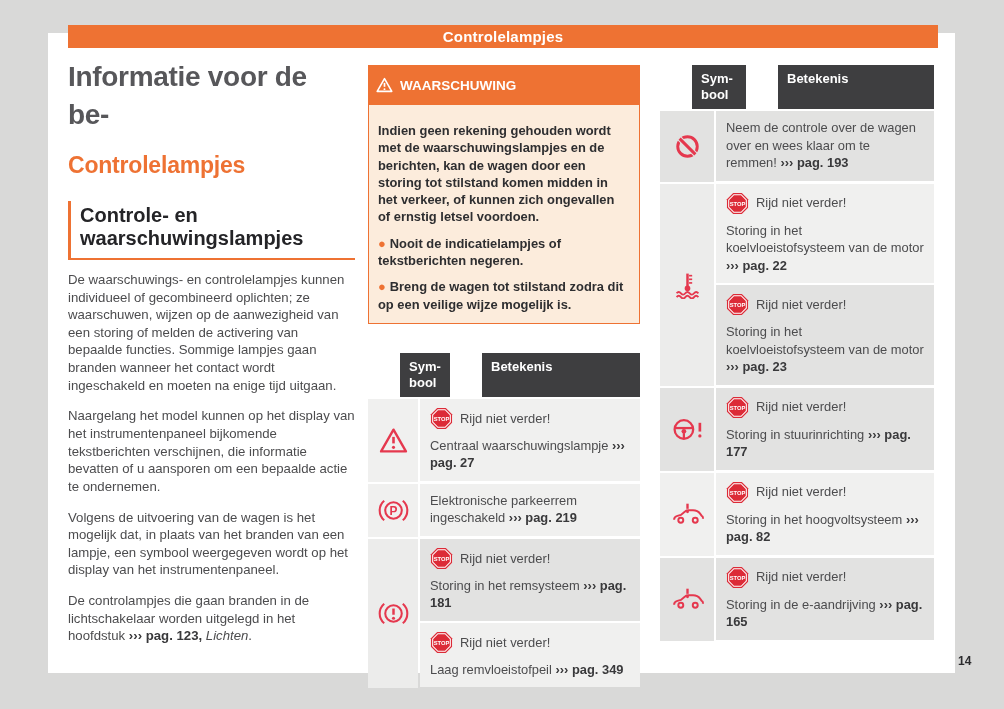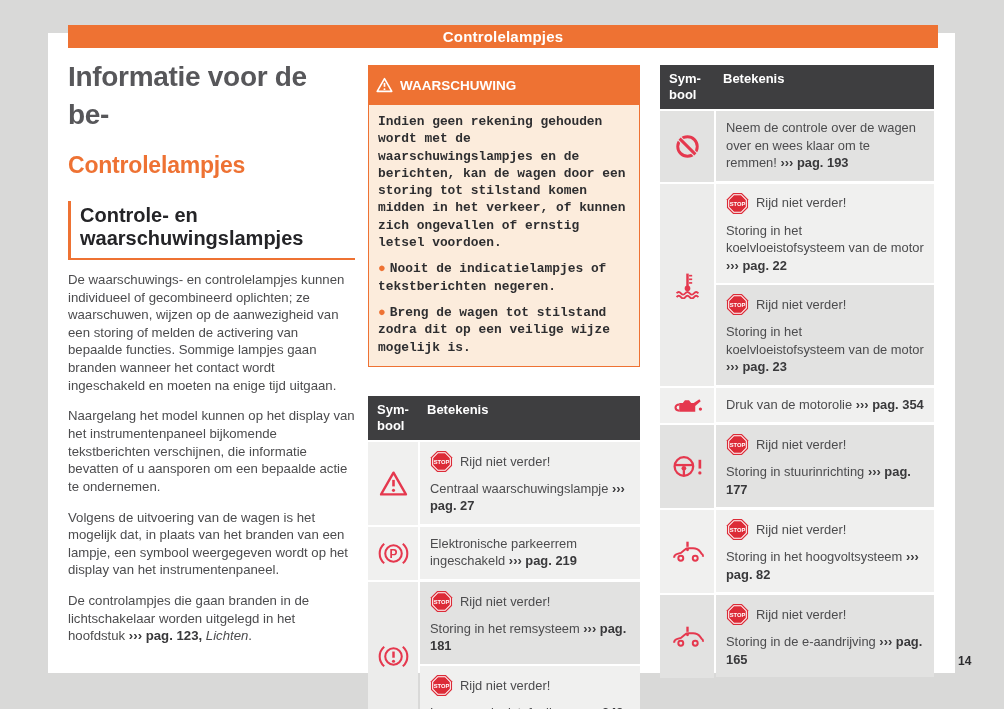--- a/index.html
+++ b/index.html
@@ -49,34 +49,34 @@
   .ital{font-style:italic;}
 
   
   .col-mid{position:absolute;left:368px;top:65px;width:272px;}
   .warnbox{border:1px solid #ee7233;background:#fcecdc;}
   .warnbox-head{
     height:40px;background:#ee7233;color:#fff;
     display:flex;align-items:center;gap:7px;padding:0 8px;
     font-size:13.5px;font-weight:bold;margin:-1px -1px 0 -1px;
   }
-  .warnbox-body{padding:8px 9px 10px 9px;font-family:Liberation Mono, monospace;}
+  .warnbox-body{padding:17px 9px 10px 9px;}
   .warn-p{
     font-size:12.9px;line-height:17.3px;font-weight:bold;color:#2e2e30;
   }
   .warn-bullet{margin-top:9px;}
   .bdot{color:#ee7233;font-weight:bold;margin-right:4px;}
 
   
   .ctable{margin-top:29px;}
   .trow{display:flex;margin-bottom:2px;}
   .trow:last-child{margin-bottom:0;}
   .thead-sym,.thead-val{
     background:#3e3e40;color:#fff;font-size:13px;font-weight:bold;
-    padding:6px 9px;line-height:16px;
+    padding:6px 9px;line-height:16px;margin-left:32px;
   }
   .thead-val{flex:1;}
   .tgroup{display:flex;margin-bottom:2px;}
   .sym-cell{
     flex:0 0 auto;margin-right:2px;
     display:flex;align-items:center;justify-content:center;
   }
   .col-mid .sym-cell,.col-mid .thead-sym{width:50px;padding-left:0;padding-right:0;}
   .col-right .sym-cell,.col-right .thead-sym{width:54px;padding-left:0;padding-right:0;}
   .col-mid .thead-sym,.col-right .thead-sym{padding:6px 0 6px 9px;box-sizing:border-box;}
@@ -297,35 +297,20 @@
                 <text x="12" y="14.3" font-size="6" font-weight="bold" fill="#ffffff" text-anchor="middle" font-family="Liberation Sans, sans-serif">STOP</text>
               </svg>
               <span>Rijd niet verder!</span>
             </div>
             <span>Storing in het koelvloeistofsysteem van de motor</span>
             <span class="ref">››› pag. 23</span>
           </div>
         </div>
       </div>
 
-      <div class="tgroup">
-        <div class="sym-cell bg-light">
-          <svg width="31" height="23" viewBox="0 0 30 22">
-            <path d="M7 8.5 h3.5 l2 -2.5 h4 l2 2.5 h2.5 l5.5 -3.5 1.3 1.8 -5.3 4.7 v5.5 H7 z" fill="#e5384e"></path>
-            <path d="M7 10 C 2.2 10 2.2 16 7 16" fill="none" stroke="#e5384e" stroke-width="2"></path>
-            <circle cx="27.5" cy="14.5" r="1.6" fill="#e5384e"></circle>
-          </svg>
-        </div>
-        <div class="rows-stack">
-          <div class="vcell bg-light flex1">
-            <span>Druk van de motorolie</span>
-            <span class="ref">››› pag. 354</span>
-          </div>
-        </div>
-      </div>
 
       <div class="tgroup">
         <div class="sym-cell bg-dark">
           <svg width="33" height="25" viewBox="0 0 32 24">
             <circle cx="12.5" cy="12" r="9" fill="none" stroke="#e5384e" stroke-width="2.2"></circle>
             <line x1="4.2" y1="10.6" x2="20.8" y2="10.6" stroke="#e5384e" stroke-width="2.2"></line>
             <circle cx="12.5" cy="13.8" r="2.3" fill="#e5384e"></circle>
             <line x1="12.5" y1="15.5" x2="12.5" y2="20.5" stroke="#e5384e" stroke-width="2.2"></line>
             <line x1="28" y1="5.5" x2="28" y2="14" stroke="#e5384e" stroke-width="2.6"></line>
             <circle cx="28" cy="18.2" r="1.6" fill="#e5384e"></circle>

